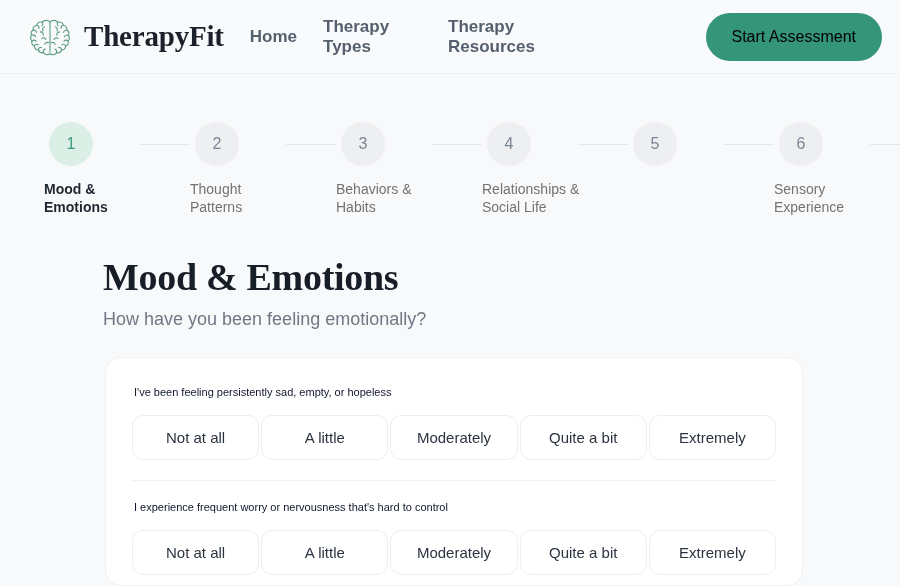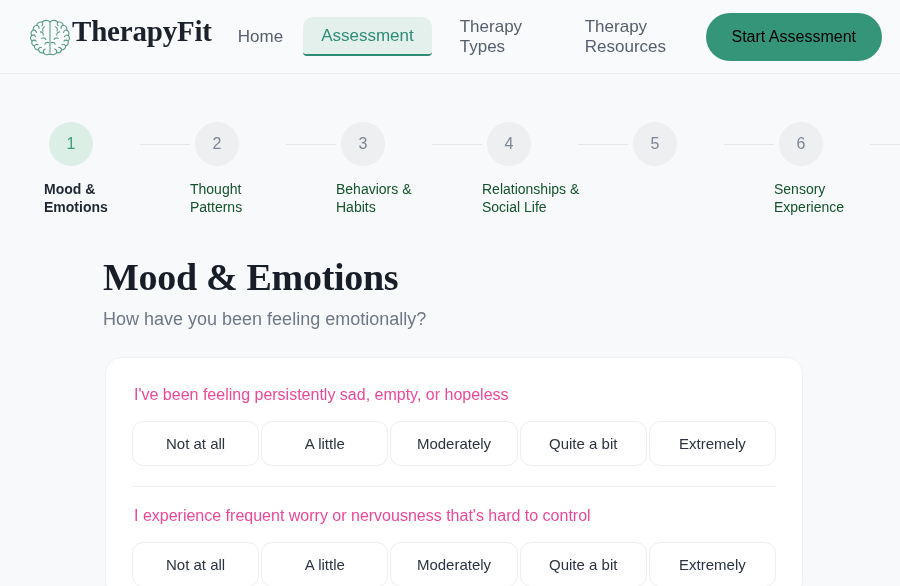--- a/index.html
+++ b/index.html
@@ -23,21 +23,22 @@
     background: #f9fafb;
     border-bottom: 1px solid #eceef1;
     display: flex;
     align-items: center;
     padding: 0 18px 0 28px;
     position: relative;
   }
 
   .brand {
     display: flex;
-    gap: 0;
+    align-items: center;
+    gap: 12px;
     flex: 0 0 auto;
   }
 
   .brand-logo {
     width: 44px;
     height: 44px;
     display: block;
     flex: 0 0 auto;
   }
 
@@ -49,20 +50,21 @@
     color: #1b222b;
     white-space: nowrap;
   }
 
   .nav {
     display: flex;
     align-items: center;
     margin-left: 14px;
     flex: 1 1 auto;
     gap: 2px;
+    font-weight: bold;
   }
 
   .nav-item {
     font-size: 17px;
     color: #555f6d;
     padding: 8px 12px;
     white-space: nowrap;
     line-height: 1.15;
     border-radius: 10px;
     cursor: pointer;
@@ -128,21 +130,21 @@
 
   .step.active .step-circle {
     background: #dcefe7;
     color: #3e9b80;
   }
 
   .step-label {
     margin-top: 14px;
     font-size: 14px;
     line-height: 1.32;
-    color: #14532d;
+    color: #737373;
     width: 100px;
   }
 
   .step.active .step-label {
     color: #1f2731;
     font-weight: bold;
   }
 
   .step-connector {
     flex: 0 0 auto;
@@ -185,22 +187,22 @@
     padding: 0;
   }
 
   .question + .question {
     border-top: 1px solid #f1f2f4;
     margin-top: 20px;
     padding-top: 20px;
   }
 
   .question-text {
-    font-size: 16px;
-    color: #ec4899;
+    font-size: 11px;
+    color: #0f172a;
     padding: 0 2px 0 2px;
   }
 
   .options {
     display: flex;
     gap: 2px;
     margin-top: 17px;
   }
 
   .option-button {
@@ -232,21 +234,20 @@
         <path d="M43.4 10.4c-1.4 1.6-1.2 4 .5 5.4M51.4 15c-2.2.4-3.7 2.5-3.4 4.7M56.4 21.9c-2.3-.3-4.4 1.3-4.7 3.6M58.7 29.7c-2.1-1.1-4.7-.3-5.8 1.8M58.2 37.7c-1.7-1.6-4.4-1.5-6 .2M54.8 45.1c-1-2.1-3.5-3-5.6-2M48.8 50.9c-.1-2.3-2.1-4.1-4.4-4M41.4 54.9c.8-2.2-.3-4.6-2.5-5.4"></path>
         <path d="M24 17c-2.4 1.1-3.4 4-2.2 6.4M18 24.5c2.5.2 4.4 2.4 4.2 4.9M20 34c2.1-1.3 4.8-.7 6.1 1.4M24.5 42.5c1-2.3 3.6-3.3 5.8-2.3"></path>
         <path d="M40 17c2.4 1.1 3.4 4 2.2 6.4M46 24.5c-2.5.2-4.4 2.4-4.2 4.9M44 34c-2.1-1.3-4.8-.7-6.1 1.4M39.5 42.5c-1-2.3-3.6-3.3-5.8-2.3"></path>
       </g>
     </svg>
     <span class="brand-name">TherapyFit</span>
   </div>
 
   <nav class="nav">
     <div class="nav-item">Home</div>
-    <div class="nav-item active">Assessment</div>
     <div class="nav-item two-line">Therapy Types</div>
     <div class="nav-spacer"></div>
     <div class="nav-item two-line">Therapy Resources</div>
   </nav>
 
   <button class="cta-button">Start Assessment</button>
 </div>
 
 <div class="stepper">
 

